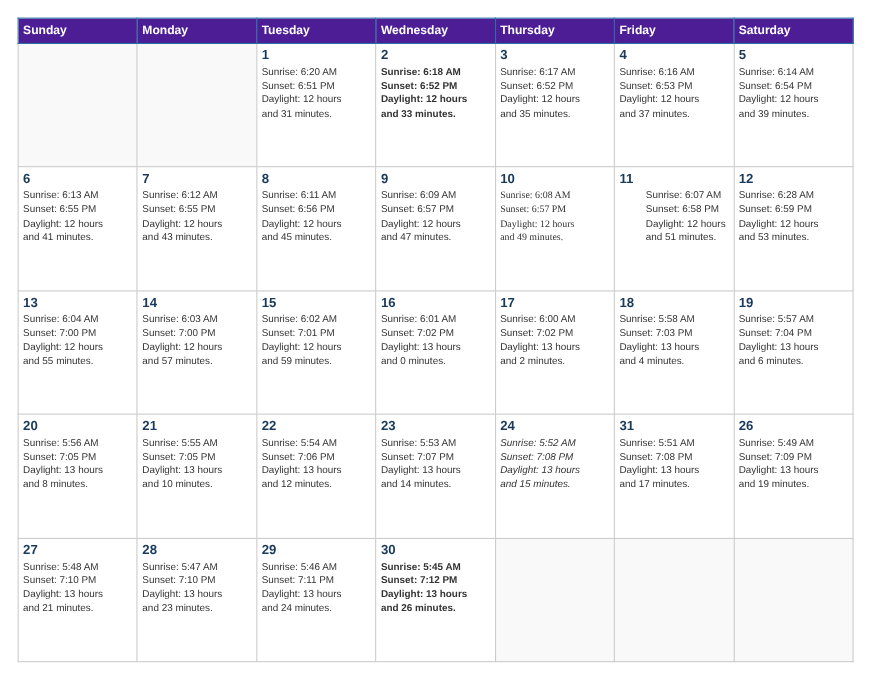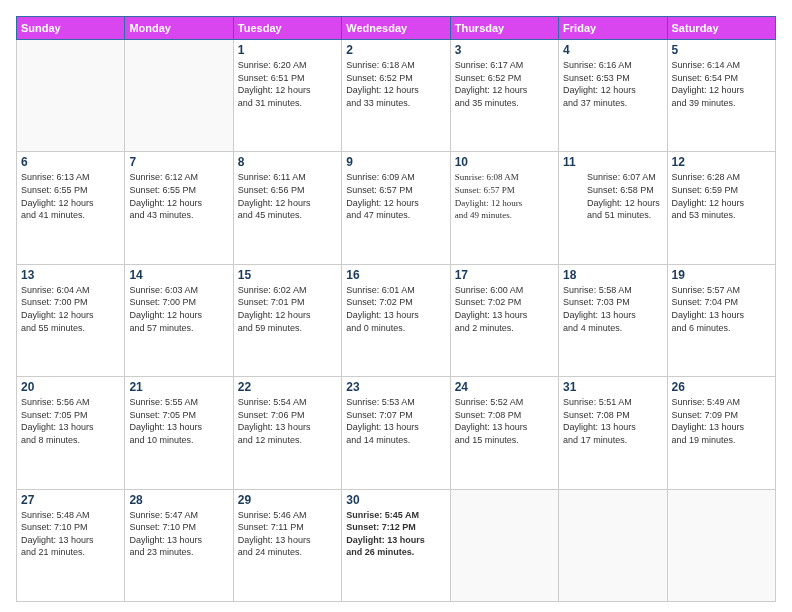--- a/index.html
+++ b/index.html
@@ -41,21 +41,21 @@
       font-size: 14px;
       color: #444;
       margin-top: 2px;
     }
     .calendar-table {
       width: 100%;
       border-collapse: collapse;
       flex: 1;
     }
     .calendar-table th {
-      background-color: #d946ef;
+      background-color: #4c1d95;
       color: #fff;
       font-size: 11px;
       font-weight: bold;
       padding: 5px 4px;
       text-align: left;
       border: 1px solid #2e6da4;
     }
     .calendar-table td {
       border: 1px solid #ccc;
       vertical-align: top;
@@ -105,21 +105,21 @@
           <td class="empty"></td>
           <td>
             <span class="day-number">1</span>
             <div class="day-info" style="white-space: pre-line;">Sunrise: 6:20 AM
 Sunset: 6:51 PM
 Daylight: 12 hours
 and 31 minutes.</div>
           </td>
           <td>
             <span class="day-number">2</span>
-            <div class="day-info" style="white-space: pre-line;">Sunrise: 6:18 AM
+            <div class="day-info" style="white-space: pre-line; font-weight: bold;">Sunrise: 6:18 AM
 Sunset: 6:52 PM
 Daylight: 12 hours
 and 33 minutes.</div>
           </td>
           <td>
             <span class="day-number">3</span>
             <div class="day-info" style="white-space: pre-line;">Sunrise: 6:17 AM
 Sunset: 6:52 PM
 Daylight: 12 hours
 and 35 minutes.</div>
@@ -265,21 +265,21 @@
           </td>
           <td>
             <span class="day-number">23</span>
             <div class="day-info" style="white-space: pre-line;">Sunrise: 5:53 AM
 Sunset: 7:07 PM
 Daylight: 13 hours
 and 14 minutes.</div>
           </td>
           <td>
             <span class="day-number">24</span>
-            <div class="day-info" style="white-space: pre-line;">Sunrise: 5:52 AM
+            <div class="day-info" style="white-space: pre-line; font-style: italic;">Sunrise: 5:52 AM
 Sunset: 7:08 PM
 Daylight: 13 hours
 and 15 minutes.</div>
           </td>
           <td>
             <span class="day-number">31</span>
             <div class="day-info" style="white-space: pre-line;">Sunrise: 5:51 AM
 Sunset: 7:08 PM
 Daylight: 13 hours
 and 17 minutes.</div>

